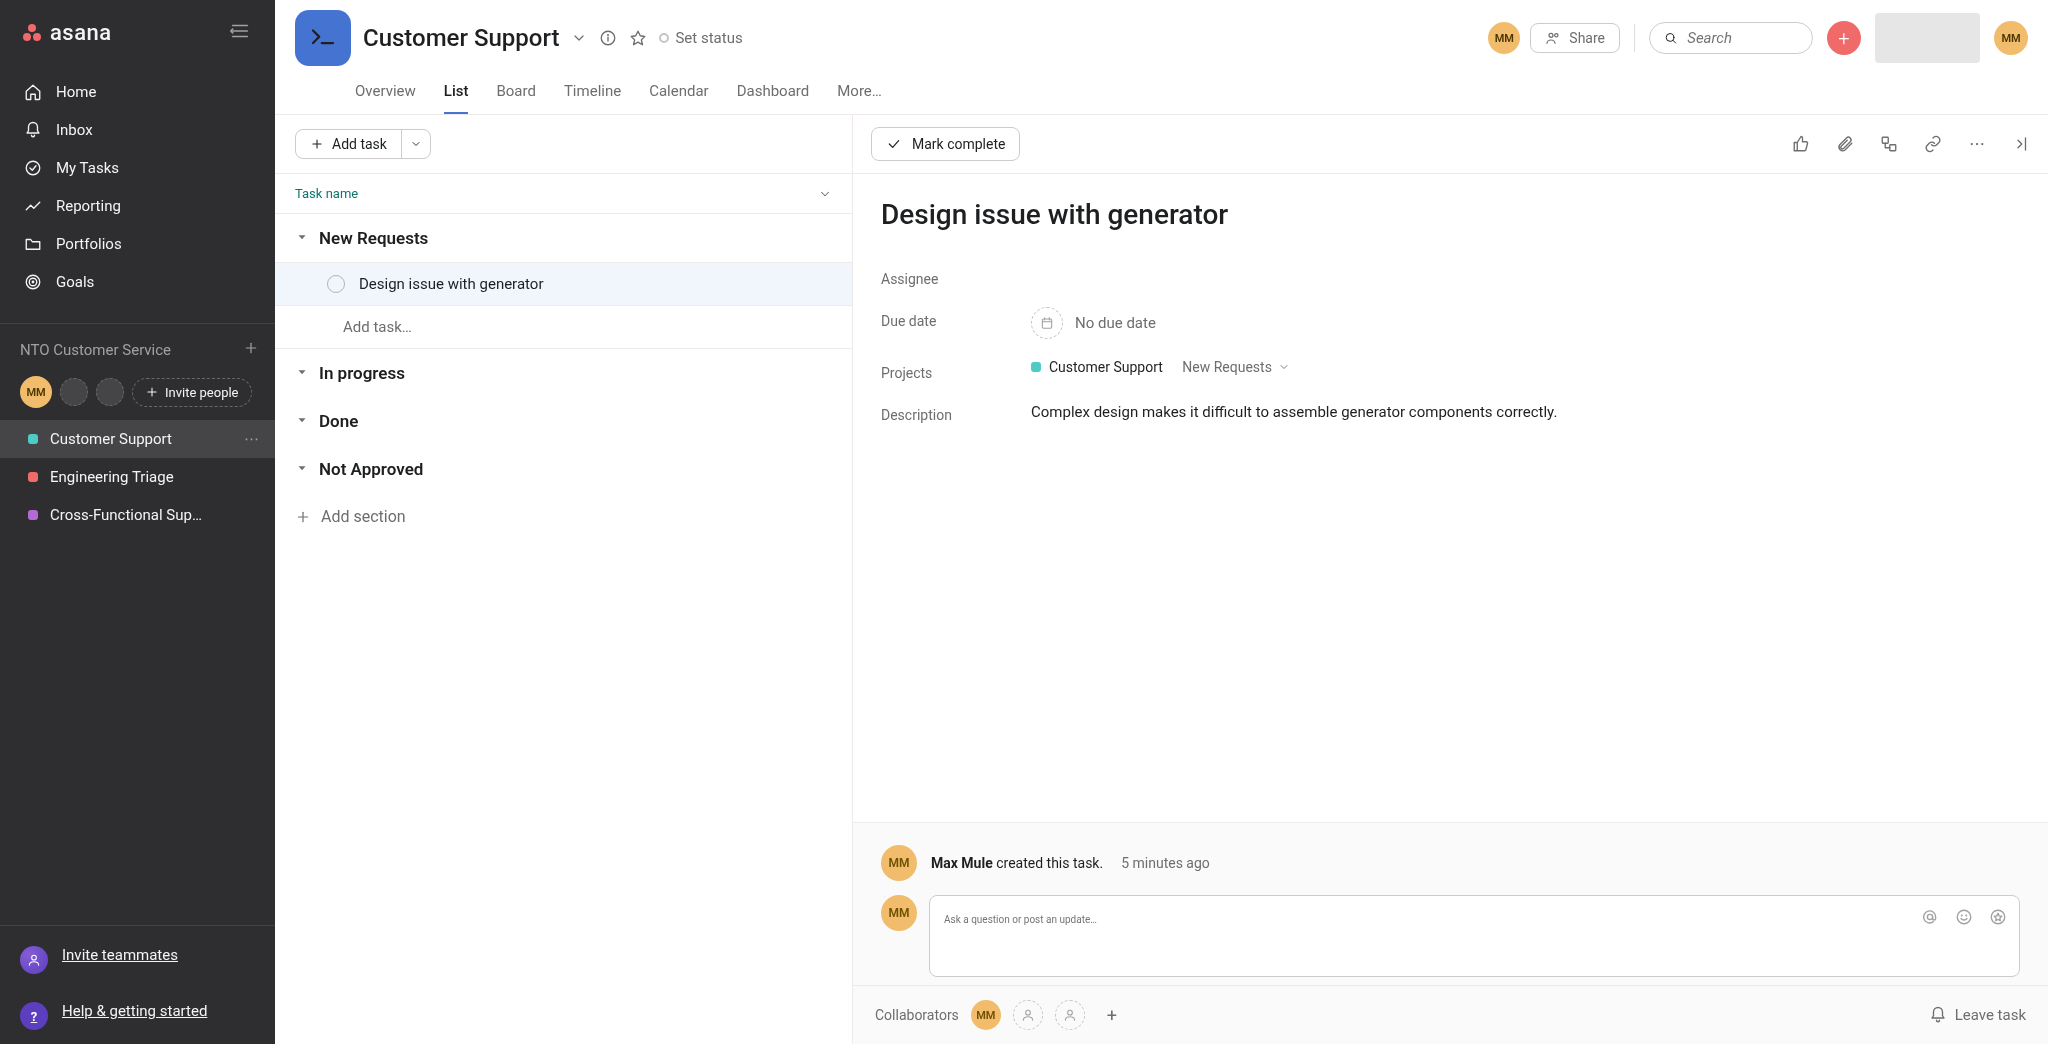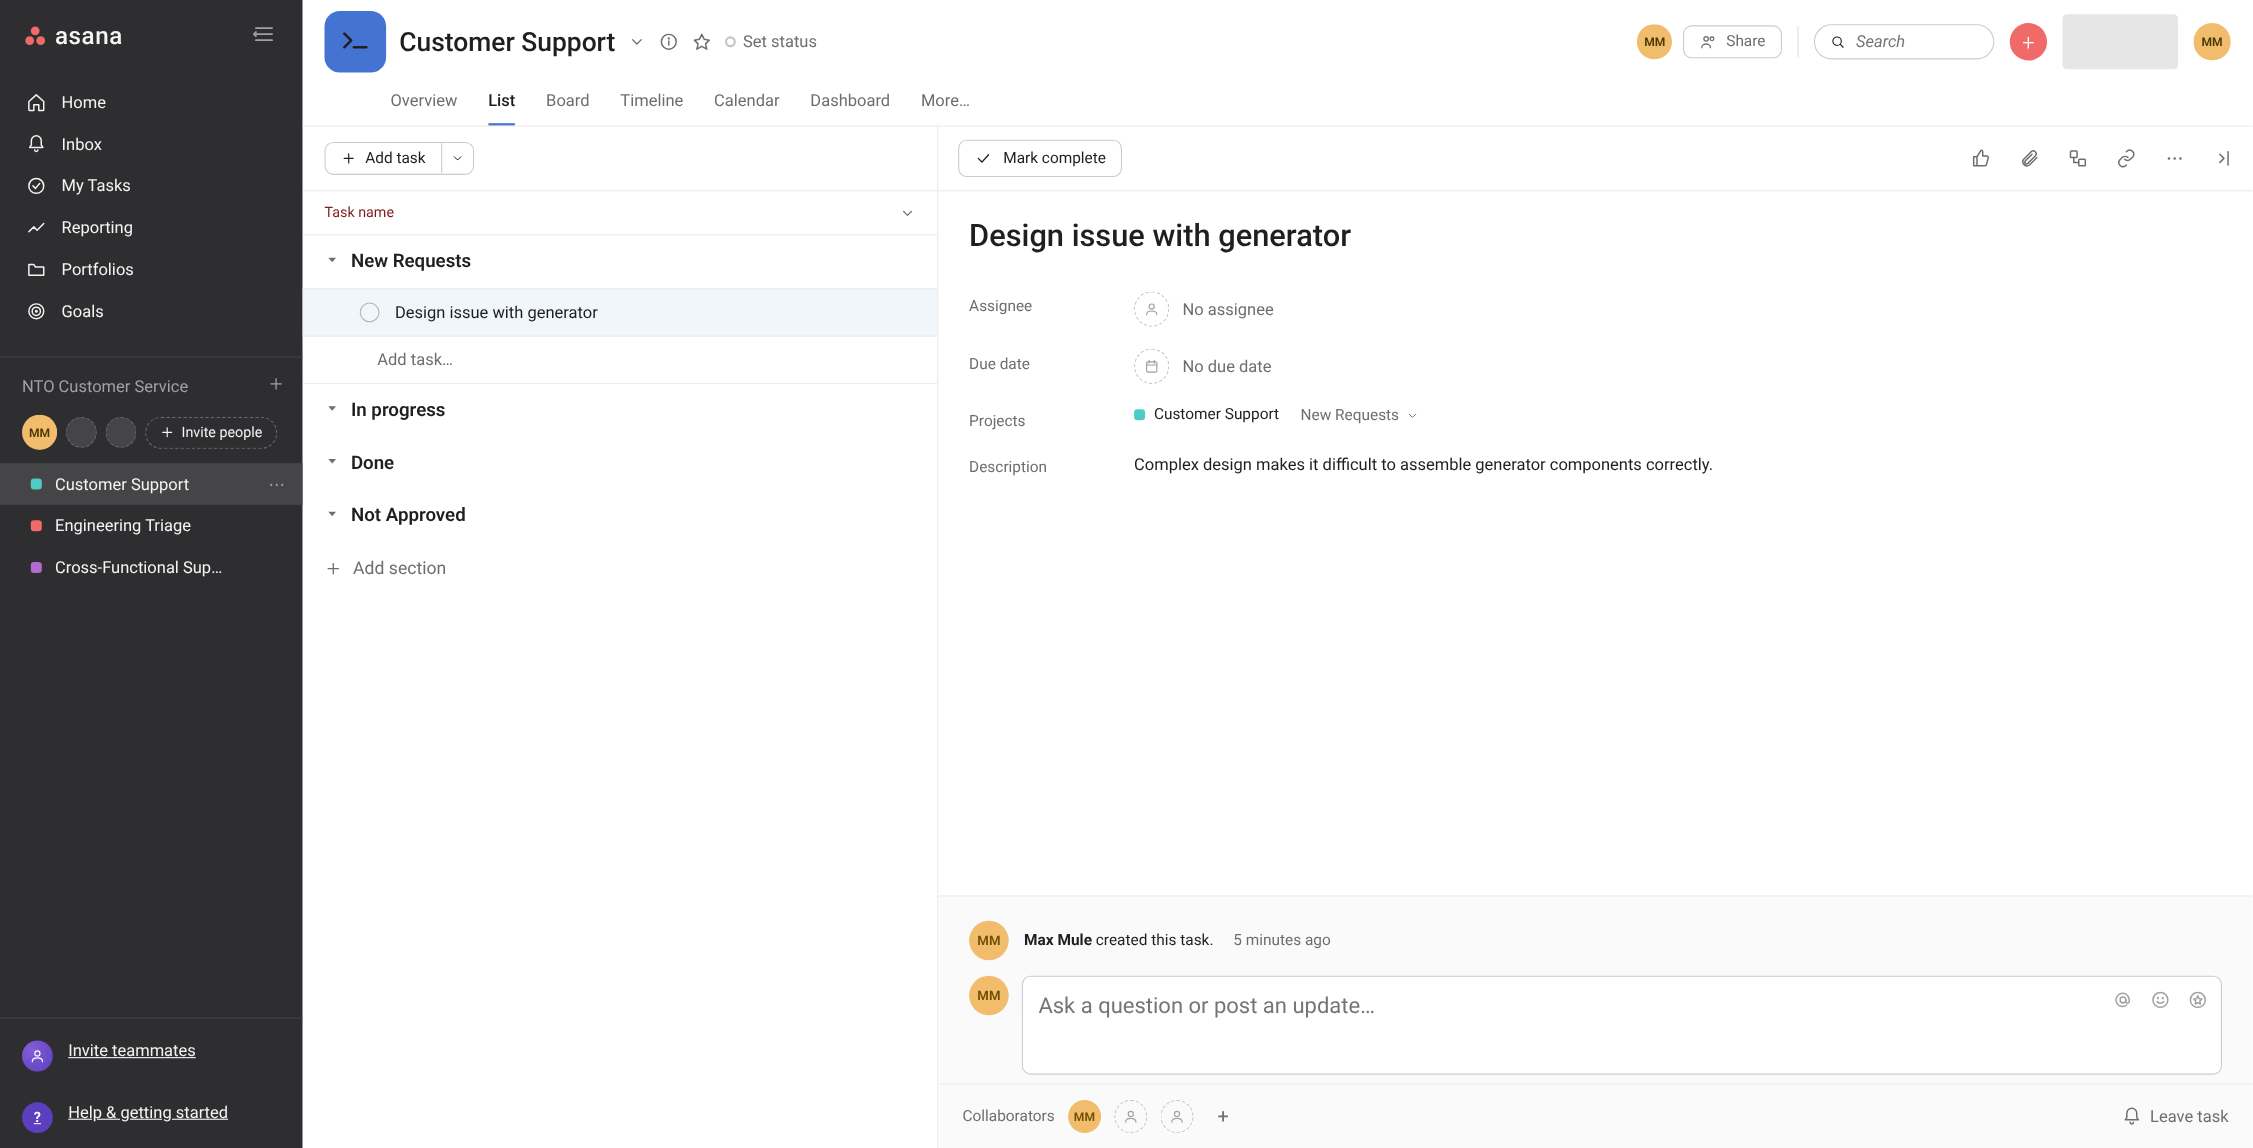--- a/index.html
+++ b/index.html
@@ -55,21 +55,21 @@
   .tab.active { color:#1e1f21; font-weight:500; border-bottom:2px solid #4573d2; }
   
   .content { flex:1; display:flex; min-height:0; }
   
   
   .list-pane { flex:0 0 578px; border-right:1px solid #edeae9; display:flex; flex-direction:column; overflow:auto; }
   .list-toolbar { padding:14px 20px; }
   .addtask { display:inline-flex; border:1px solid #cfcbcb; border-radius:8px; overflow:hidden; }
   .addtask .lbl { display:flex; align-items:center; gap:8px; padding:6px 14px; cursor:pointer; font-size:14px; }
   .addtask .chev { border-left:1px solid #cfcbcb; padding:6px 8px; cursor:pointer; display:flex; align-items:center; }
-  .col-hdr { display:flex; align-items:center; justify-content:space-between; padding:12px 20px; border-top:1px solid #edeae9; border-bottom:1px solid #edeae9; color:#7f1d1d; font-size:13px; }
+  .col-hdr { display:flex; align-items:center; justify-content:space-between; padding:12px 20px; border-top:1px solid #edeae9; border-bottom:1px solid #edeae9; color:#0f766e; font-size:13px; }
   .sec-row { display:flex; align-items:center; gap:10px; padding:14px 20px; cursor:pointer; }
   .sec-name { font-size:17px; font-weight:600; }
   .caret { color:#6d6e6f; cursor:pointer; }
   .task-row { display:flex; align-items:center; gap:14px; padding:12px 20px 12px 52px; border-top:1px solid #edeae9; border-bottom:1px solid #edeae9; background:#f1f6fd; cursor:pointer; }
   .task-check { width:18px; height:18px; border:1.5px solid #b4b4b4; border-radius:50%; flex:0 0 18px; }
   .task-name { font-size:15px; }
   .addtask-row { padding:12px 20px 12px 68px; color:#6d6e6f; font-size:15px; cursor:pointer; border-bottom:1px solid #edeae9; }
   .addsec { display:flex; align-items:center; gap:10px; padding:14px 20px; font-size:16px; color:#6d6e6f; cursor:pointer; }
   
   
@@ -89,21 +89,21 @@
   .proj-tag .dot { width:10px; height:10px; border-radius:3px; background:#4ecbc4; }
   .sec-tag { display:inline-flex; align-items:center; gap:6px; color:#6d6e6f; font-size:14px; cursor:pointer; }
   .desc { font-size:15px; line-height:1.5; color:#1e1f21; }
   .addsub { display:flex; align-items:center; gap:8px; color:#6d6e6f; font-size:14px; cursor:pointer; margin-top:60px; margin-bottom:26px; }
   .activity { border-top:1px solid #edeae9; padding:22px 28px 8px 28px; background:#fbfafa; }
   .act-row { display:flex; align-items:center; gap:14px; font-size:14px; margin-bottom:14px; }
   .act-row .when { color:#6d6e6f; margin-left:4px; }
   .avc { width:36px; height:36px; border-radius:50%; background:#f1bd6c; color:#6e5000; display:flex; align-items:center; justify-content:center; font-size:12px; font-weight:600; flex:0 0 36px; }
   .comment-box { display:flex; gap:12px; align-items:flex-start; }
   .cbox { flex:1; border:1px solid #cfcbcb; border-radius:8px; padding:14px 14px 50px 14px; position:relative; background:#fff; }
-  .cbox input { border:none; outline:none; width:100%; font-size:20px; color:#6d6e6f; background:transparent; }
+  .cbox input { border:none; outline:none; width:100%; font-size:10px; color:#6d6e6f; background:transparent; }
   .cbox-icons { position:absolute; right:12px; top:12px; display:flex; gap:16px; color:#a2a0a2; }
   .cbox-icons span { cursor:pointer; }
   .det-footer { display:flex; align-items:center; justify-content:space-between; padding:14px 22px; border-top:1px solid #edeae9; background:#fbfafa; }
   .collab { display:flex; align-items:center; gap:12px; color:#6d6e6f; font-size:14px; }
   .collab .av-small { width:30px; height:30px; border-radius:50%; display:flex; align-items:center; justify-content:center; }
   .av-small.mm2 { background:#f1bd6c; color:#6e5000; font-size:11px; font-weight:600; }
   .av-small.dash2 { border:1.5px dashed #c7c4c4; color:#a2a0a2; }
   .av-small.plus { color:#6d6e6f; cursor:pointer; font-size:18px; }
   .leave { display:flex; align-items:center; gap:8px; color:#6d6e6f; font-size:15px; cursor:pointer;text-align:center; }
   
@@ -406,29 +406,20 @@
                 <line x1="18" y1="4" x2="18" y2="20"></line>
                 <polyline points="8,7 13,12 8,17"></polyline>
               </svg>
             </span>
         </div>
       </div>
       <div class="det-body">
         <div class="det-title">Design issue with generator</div>
         <div class="field">
           <div class="field-lbl">Assignee</div>
-          <div class="field-val pill-empty">
-            <span class="dash-circ">
-                <svg width="14" height="14" viewBox="0 0 24 24">
-                  <circle cx="12" cy="8" r="4"></circle>
-                  <path d="M4 21c0-4 4-6 8-6s8 2 8 6"></path>
-                </svg>
-              </span>
-            <span>No assignee</span>
-          </div>
         </div>
         <div class="field">
           <div class="field-lbl">Due date</div>
           <div class="field-val pill-empty">
             <span class="dash-circ">
                 <svg width="14" height="14" viewBox="0 0 24 24">
                   <rect x="4" y="5" width="16" height="16" rx="2"></rect>
                   <line x1="4" y1="10" x2="20" y2="10"></line>
                   <line x1="8" y1="3" x2="8" y2="7"></line>
                   <line x1="16" y1="3" x2="16" y2="7"></line>

